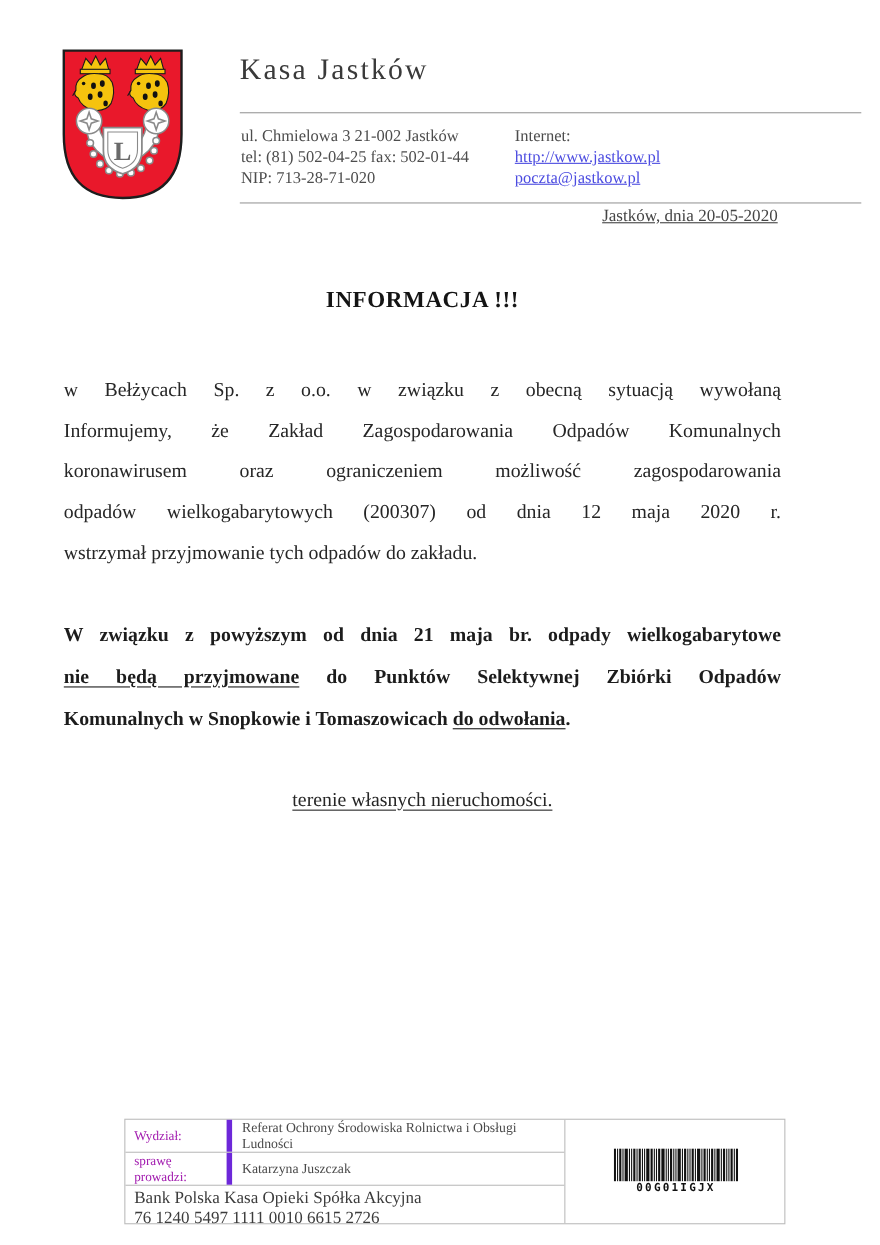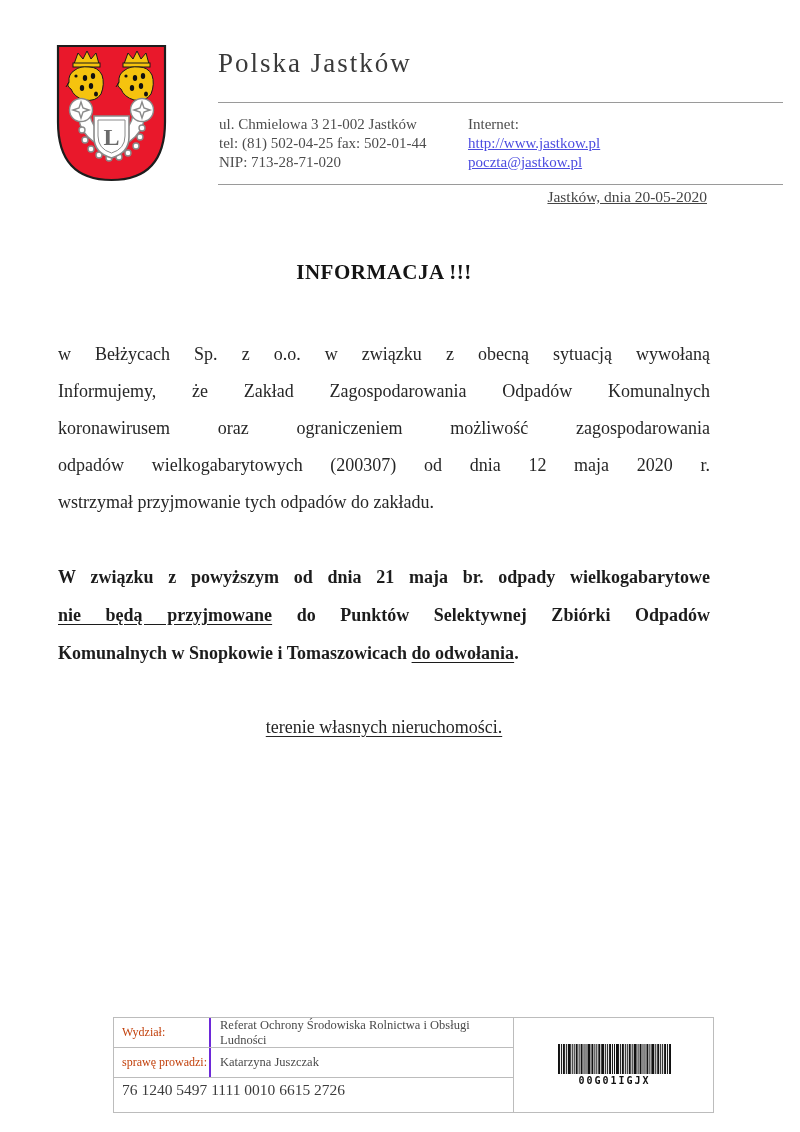--- a/index.html
+++ b/index.html
@@ -43,22 +43,22 @@
   .lastline { text-align:left; text-align-last:left; }
   .u-seg { text-decoration:underline; text-underline-offset:3px; }
   
   .ftable {
     position:absolute; left:113px; top:1017px; width:601px; height:96px;
     border:1px solid #bcbcbc; box-sizing:border-box; background:#fff;
   }
   .ftable .left-part { position:absolute; left:0; top:0; width:400px; height:100%; border-right:1px solid #bcbcbc; box-sizing:border-box; }
   .frow { display:flex; height:30px; border-bottom:1px solid #bcbcbc; box-sizing:border-box; }
   .fcell-label {
-    width:97px; border-right:2px solid #6d28d9; box-sizing:border-box;
-    font-size:12px; color:#c2410c; display:flex; align-items:center; padding-left:8px;
+    width:97px; border-right:5px solid #6d28d9; box-sizing:border-box;
+    font-size:12px; color:#a21caf; display:flex; align-items:center; padding-left:8px;
   }
   .fcell-value { flex:1; font-size:12.5px; color:#4a4a4a; display:flex; align-items:center; padding-left:9px; }
   .bank-block { padding:3px 0 0 8px; font-size:15.5px; line-height:18px; color:#3c3c3c; }
   .barcode-cell {
     position:absolute; left:400px; top:0; width:201px; height:100%;
     display:flex; flex-direction:column; align-items:center; justify-content:flex-start;
   }
   .barcode-bars { margin-top:26px; width:113px; height:30px; display:block; }
   .barcode-text {
     margin-top:1px; font-family:"DejaVu Sans Mono", monospace;
@@ -117,21 +117,21 @@
         <circle cx="88" cy="86" r="3"></circle>
     </g>
 
     <g stroke="#8a8a8a" fill="#ffffff">
       <path d="M40,74 L75,74 L75,95 Q75,111 57.5,116 Q40,111 40,95 Z" stroke-width="1.6"></path>
       <path d="M44,78 L71,78 L71,94 Q71,107 57.5,111 Q44,107 44,94 Z" stroke-width="1"></path>
       <text x="57.5" y="103" text-anchor="middle" font-family="Liberation Serif, serif" font-size="24" font-weight="bold" fill="#6a6a6a" stroke="none">L</text>
     </g>
   </svg>
 
-  <div class="org-name">Polska Jastków</div>
+  <div class="org-name">Kasa Jastków</div>
   <div class="rule rule1"></div>
 
   <div class="addr-col addr-col1">
     <div>ul. Chmielowa 3 21-002 Jastków</div>
     <div>tel: (81) 502-04-25   fax: 502-01-44</div>
     <div>NIP: 713-28-71-020</div>
   </div>
 
   <div class="addr-col addr-col2">
     <div>Internet:</div>
@@ -166,20 +166,21 @@
     <div class="left-part">
       <div class="frow">
         <div class="fcell-label">Wydział:</div>
         <div class="fcell-value">Referat Ochrony Środowiska Rolnictwa i Obsługi Ludności</div>
       </div>
       <div class="frow">
         <div class="fcell-label">sprawę prowadzi:</div>
         <div class="fcell-value">Katarzyna Juszczak</div>
       </div>
       <div class="bank-block">
+        <div>Bank Polska Kasa Opieki Spółka Akcyjna</div>
         <div>76 1240 5497 1111 0010 6615 2726</div>
       </div>
     </div>
     <div class="barcode-cell">
       <svg class="barcode-bars" viewBox="0 0 115 30" preserveAspectRatio="none" xmlns="http://www.w3.org/2000/svg">
         <g fill="#111111">
           <rect x="0" y="0" width="2" height="30"></rect>
             <rect x="3" y="0" width="1" height="30"></rect>
           <rect x="5" y="0" width="2" height="30"></rect>
             <rect x="8" y="0" width="1" height="30"></rect>

